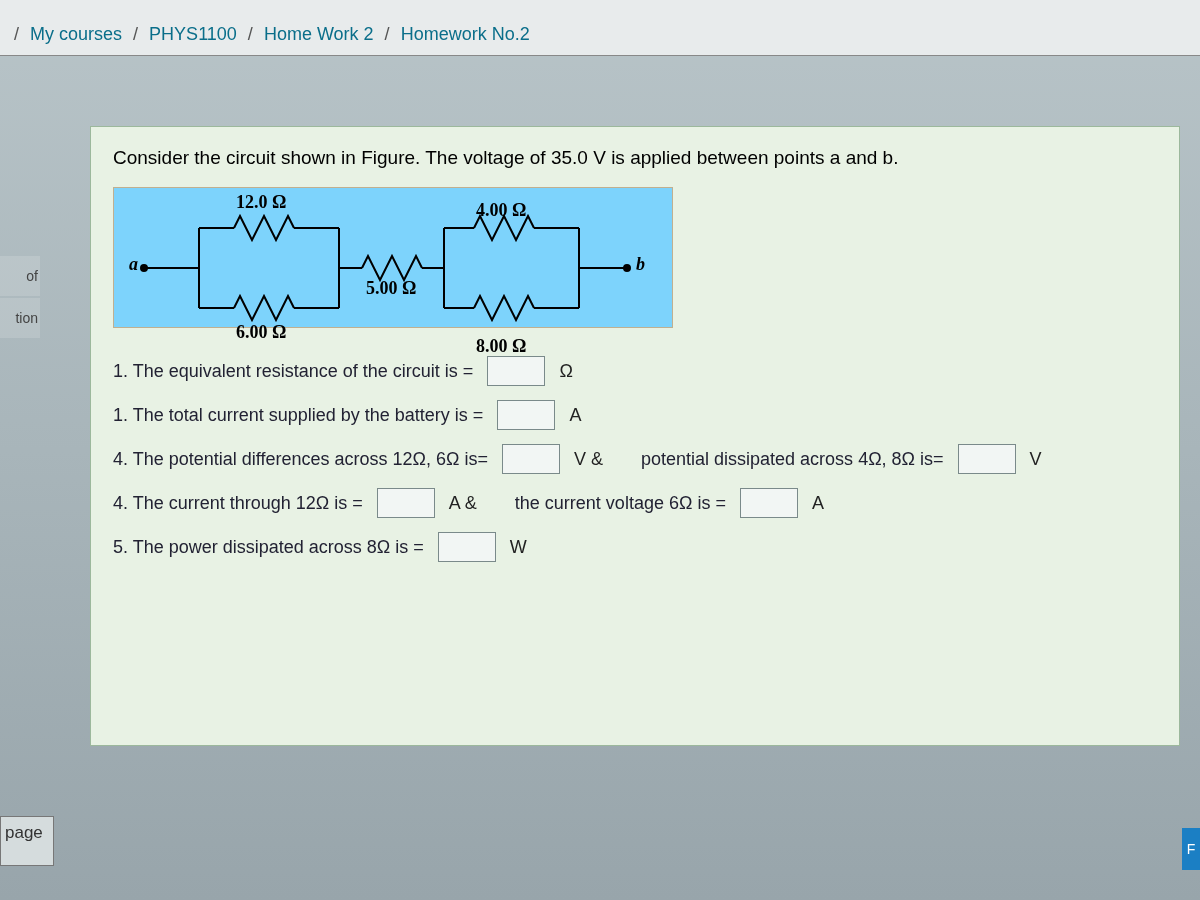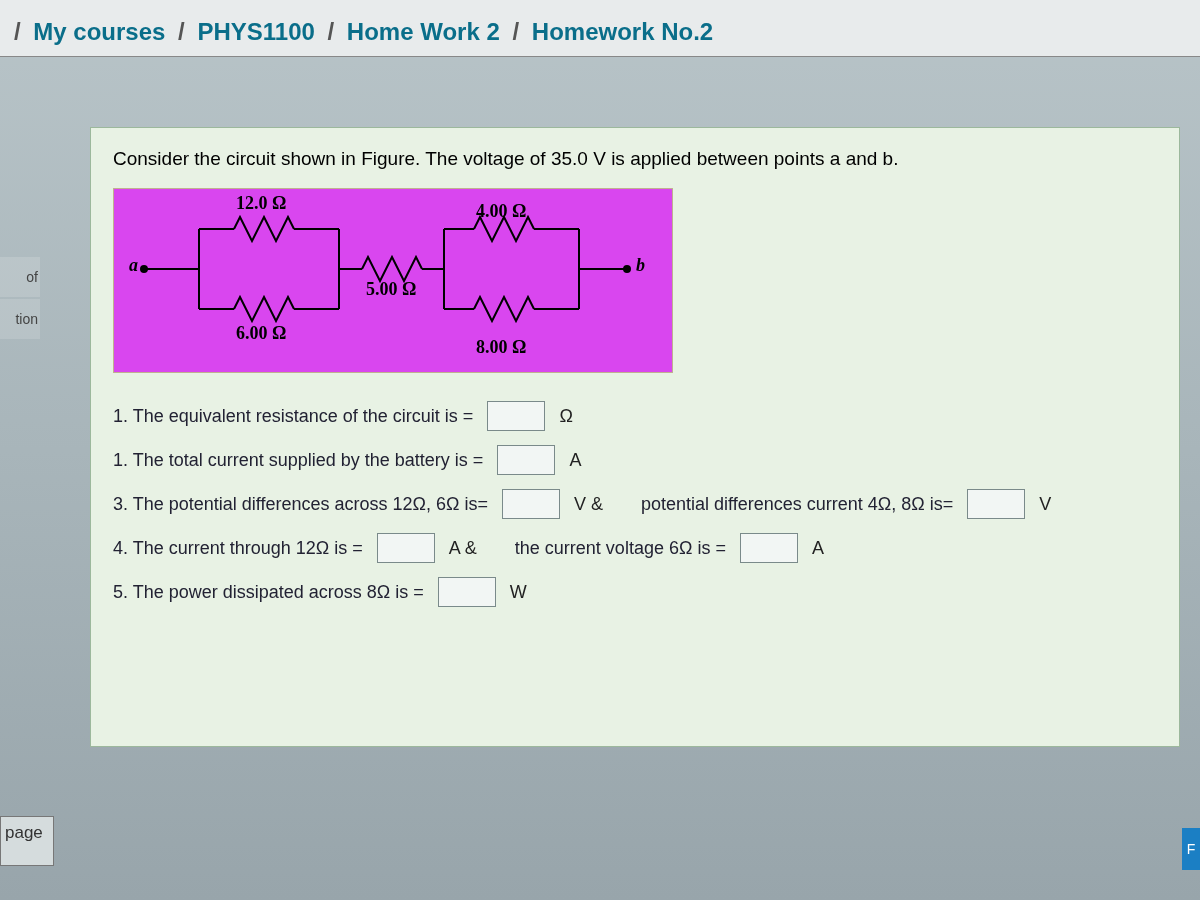--- a/index.html
+++ b/index.html
@@ -6,25 +6,24 @@
     body {
       font-family: -apple-system, BlinkMacSystemFont, "Segoe UI", Arial, sans-serif;
       background: linear-gradient(180deg, #b8c4c8 0%, #a8b5ba 50%, #98a5ab 100%);
       width: 1200px;
       height: 900px;
       overflow: hidden;
       position: relative;
     }
     .breadcrumb {
       background: #e8ebec;
-      padding: 18px 0 10px 8px;
-      font-size: 24px;
+      padding: 24px 0 10px 8px;
+      font-size: 18px;
       color: #0a6e8a;
       border-bottom: 1px solid #888;
-      font-weight: bold;
     }
     .breadcrumb a { color: #0a6e8a; text-decoration: none; }
     .breadcrumb .sep { color: #555; margin: 0 6px; }
     .page-wrap {
       position: relative;
       padding-top: 70px;
     }
     .sidebar-fragment {
       position: absolute;
       left: 0; top: 200px;
@@ -37,22 +36,22 @@
       margin-left: 90px;
       margin-right: 20px;
       background: #e8f2e4;
       border: 1px solid #9cb89c;
       padding: 20px 22px 40px 22px;
       min-height: 620px;
       position: relative;
     }
     .prompt { font-size: 19px; color: #000000; margin-bottom: 18px; }
     .circuit-box {
-      width: 560px; height: 185px;
-      background: #d946ef;
+      width: 560px; height: 141px;
+      background: #7dd3fc;
       border: 1px solid #c0b090;
       position: relative;
       margin-bottom: 28px;
     }
     .circuit-box svg { position: absolute; inset: 0; }
     .clabel { position: absolute; font-family: "Times New Roman", serif; font-size: 18px; font-weight: bold; color: #000; }
     .qline {
       display: flex; align-items: center; flex-wrap: wrap;
       font-size: 18px; color: #223; margin: 14px 0; gap: 14px;
     }
@@ -161,25 +160,25 @@
       <span class="unit">Ω</span>
     </div>
 
     <div class="qline">
       <span>1. The total current supplied by the battery is =</span>
       <input type="text" style="">
       <span class="unit">A</span>
     </div>
 
     <div class="qline">
-      <span>3. The potential differences across 12Ω, 6Ω is=</span>
+      <span>4. The potential differences across 12Ω, 6Ω is=</span>
       <input type="text" style="">
       <span class="unit">V  &amp;</span>
       &nbsp;&nbsp;
-      <span>potential differences current 4Ω, 8Ω is=</span>
+      <span>potential dissipated across 4Ω, 8Ω is=</span>
       <input type="text" style="">
       <span class="unit">V</span>
     </div>
 
     <div class="qline">
       <span>4. The current through 12Ω is =</span>
       <input type="text" style="">
       <span class="unit">A  &amp;</span>
       &nbsp;&nbsp;
       <span>the current voltage 6Ω is =</span>

